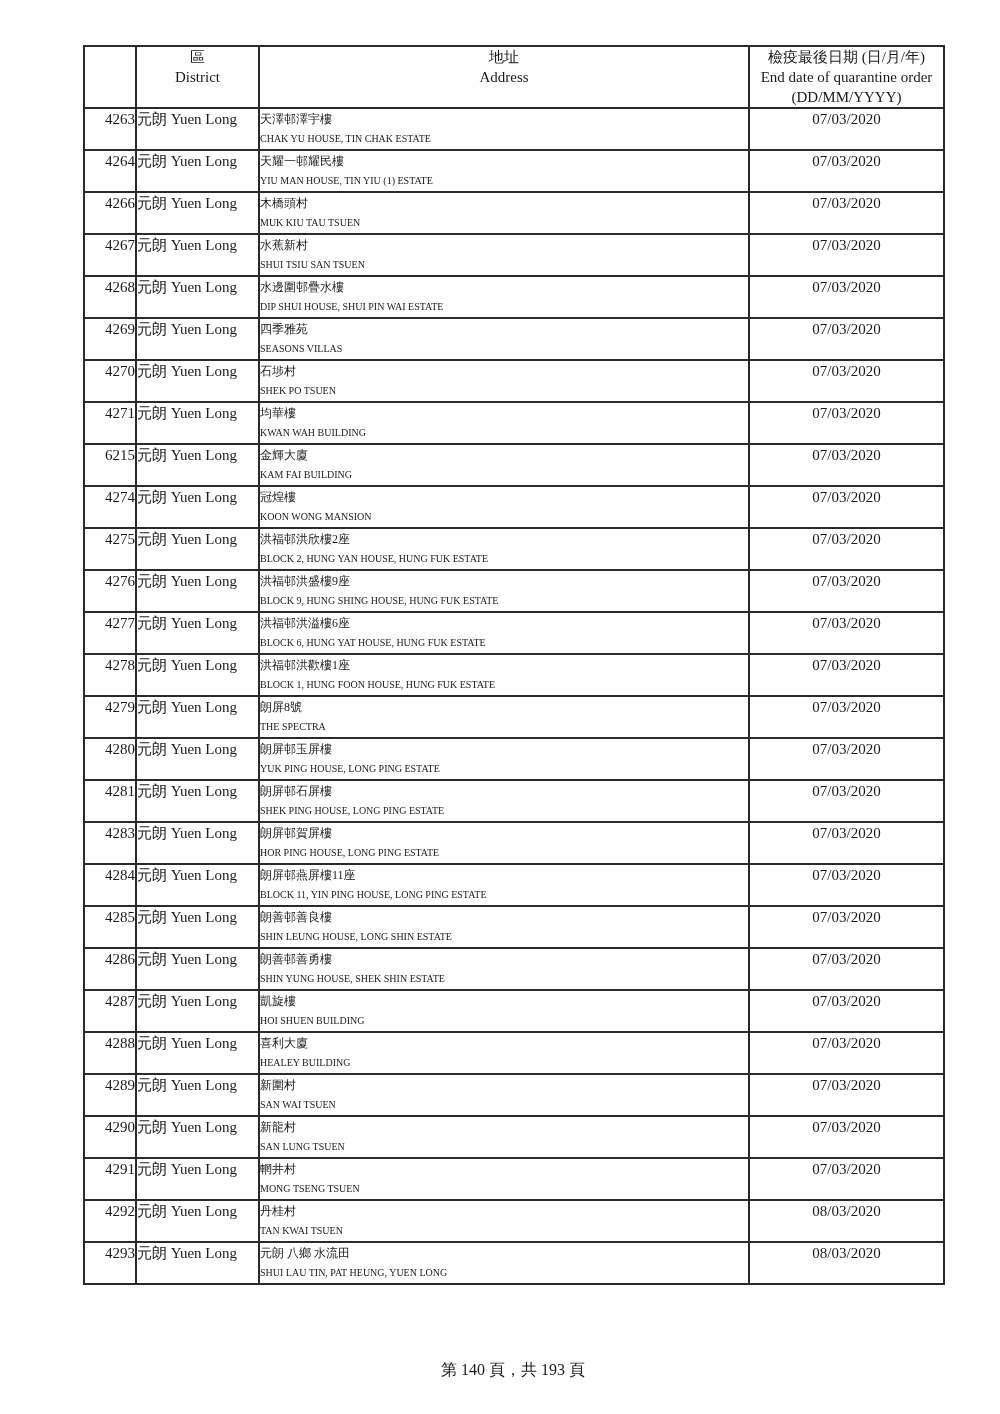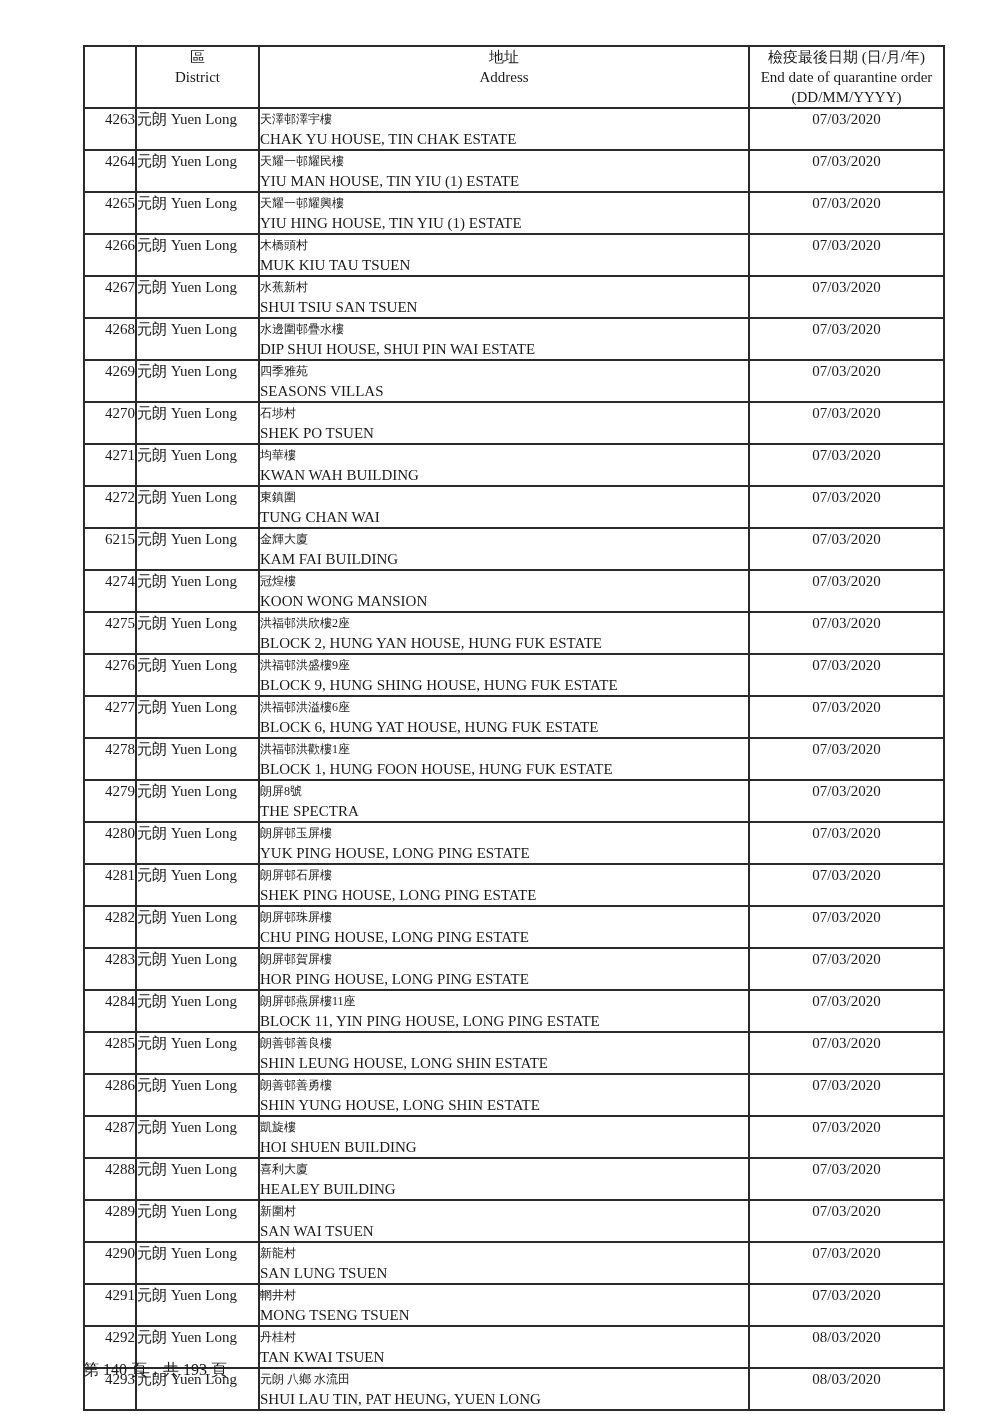--- a/index.html
+++ b/index.html
@@ -59,31 +59,32 @@
     text-align: left;
     padding-left: 4px;
     font-size: 15px;
     margin-top: 28px;
   }
   td.col-address {
     text-align: left;
     padding-left: 4px;
   }
   td.col-address .zh { font-size: 12px; line-height: 20px; }
-  td.col-address .en { font-size: 15px; line-height: 20px; }
+  td.col-address .en { font-size: 10px; line-height: 20px; }
   td.col-date {
     text-align: center;
     font-size: 15px;
     margin-top: 36px;
   }
   .footer {
     position: absolute;
     left: 83px;
     top: 1360px;
     width: 860px;
+    text-align: center;
     font-size: 16px;
     color: #1a1a1a;
   }
 </style>
 </head>
 <body>
 
 <div class="page">
 
   <table class="quarantine">
@@ -124,29 +125,20 @@
         <tr>
           <td class="col-num">4264</td>
           <td class="col-district">元朗 Yuen Long</td>
           <td class="col-address">
             <div class="zh">天耀一邨耀民樓</div>
             <div class="en">YIU MAN HOUSE, TIN YIU (1) ESTATE</div>
           </td>
           <td class="col-date">07/03/2020</td>
         </tr>
         <tr>
-          <td class="col-num">4265</td>
-          <td class="col-district">元朗 Yuen Long</td>
-          <td class="col-address">
-            <div class="zh">天耀一邨耀興樓</div>
-            <div class="en">YIU HING HOUSE, TIN YIU (1) ESTATE</div>
-          </td>
-          <td class="col-date">07/03/2020</td>
-        </tr>
-        <tr>
           <td class="col-num">4266</td>
           <td class="col-district">元朗 Yuen Long</td>
           <td class="col-address">
             <div class="zh">木橋頭村</div>
             <div class="en">MUK KIU TAU TSUEN</div>
           </td>
           <td class="col-date">07/03/2020</td>
         </tr>
         <tr>
           <td class="col-num">4267</td>
@@ -187,29 +179,20 @@
         <tr>
           <td class="col-num">4271</td>
           <td class="col-district">元朗 Yuen Long</td>
           <td class="col-address">
             <div class="zh">均華樓</div>
             <div class="en">KWAN WAH BUILDING</div>
           </td>
           <td class="col-date">07/03/2020</td>
         </tr>
         <tr>
-          <td class="col-num">4272</td>
-          <td class="col-district">元朗 Yuen Long</td>
-          <td class="col-address">
-            <div class="zh">東鎮圍</div>
-            <div class="en">TUNG CHAN WAI</div>
-          </td>
-          <td class="col-date">07/03/2020</td>
-        </tr>
-        <tr>
           <td class="col-num">6215</td>
           <td class="col-district">元朗 Yuen Long</td>
           <td class="col-address">
             <div class="zh">金輝大廈</div>
             <div class="en">KAM FAI BUILDING</div>
           </td>
           <td class="col-date">07/03/2020</td>
         </tr>
         <tr>
           <td class="col-num">4274</td>
@@ -277,29 +260,20 @@
         <tr>
           <td class="col-num">4281</td>
           <td class="col-district">元朗 Yuen Long</td>
           <td class="col-address">
             <div class="zh">朗屏邨石屏樓</div>
             <div class="en">SHEK PING HOUSE, LONG PING ESTATE</div>
           </td>
           <td class="col-date">07/03/2020</td>
         </tr>
         <tr>
-          <td class="col-num">4282</td>
-          <td class="col-district">元朗 Yuen Long</td>
-          <td class="col-address">
-            <div class="zh">朗屏邨珠屏樓</div>
-            <div class="en">CHU PING HOUSE, LONG PING ESTATE</div>
-          </td>
-          <td class="col-date">07/03/2020</td>
-        </tr>
-        <tr>
           <td class="col-num">4283</td>
           <td class="col-district">元朗 Yuen Long</td>
           <td class="col-address">
             <div class="zh">朗屏邨賀屏樓</div>
             <div class="en">HOR PING HOUSE, LONG PING ESTATE</div>
           </td>
           <td class="col-date">07/03/2020</td>
         </tr>
         <tr>
           <td class="col-num">4284</td>
@@ -317,21 +291,21 @@
             <div class="zh">朗善邨善良樓</div>
             <div class="en">SHIN LEUNG HOUSE, LONG SHIN ESTATE</div>
           </td>
           <td class="col-date">07/03/2020</td>
         </tr>
         <tr>
           <td class="col-num">4286</td>
           <td class="col-district">元朗 Yuen Long</td>
           <td class="col-address">
             <div class="zh">朗善邨善勇樓</div>
-            <div class="en">SHIN YUNG HOUSE, LONG SHIN ESTATE</div>
+            <div class="en">SHIN YUNG HOUSE, SHEK SHIN ESTATE</div>
           </td>
           <td class="col-date">07/03/2020</td>
         </tr>
         <tr>
           <td class="col-num">4287</td>
           <td class="col-district">元朗 Yuen Long</td>
           <td class="col-address">
             <div class="zh">凱旋樓</div>
             <div class="en">HOI SHUEN BUILDING</div>
           </td>

